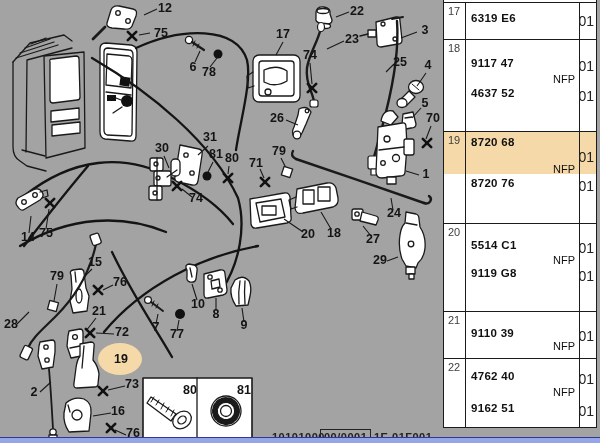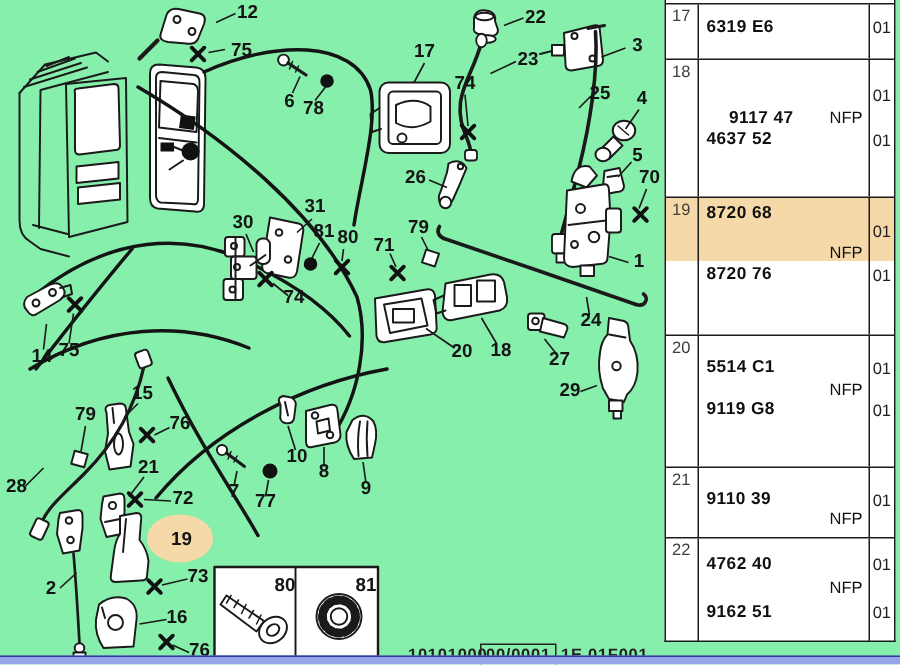--- a/index.html
+++ b/index.html
@@ -1,36 +1,36 @@
 <!DOCTYPE html>
 <html><head>
 <meta charset="utf-8">
 <style>
   html,body{margin:0;padding:0;background:#fff;}
-  #page{position:relative;width:600px;height:443px;background:#86efac;overflow:hidden;
+  #page{position:relative;width:600px;height:443px;background:#a3a3a3;overflow:hidden;
         font-family:"Liberation Sans",sans-serif;}
   
   #diagram{position:absolute;left:0;top:0;width:600px;height:443px;}
   .co{font-family:"Liberation Sans",sans-serif;font-size:12.5px;font-weight:bold;fill:#141414;}
   .ld{stroke:#1a1a1a;stroke-width:1.1;fill:none;}
   .sw{stroke:#141414;stroke-width:2.3;fill:none;stroke-linecap:round;}
   .art{stroke:#1a1a1a;stroke-width:1.3;fill:none;stroke-linejoin:round;stroke-linecap:round;}
   .wf{fill:#fff;}
   .bk{fill:#111;stroke:none;}
   
   #parts-table{position:absolute;left:443px;top:0;width:154px;height:428px;box-sizing:border-box;
     border-left:1.6px solid #1b1b1b;border-right:1.6px solid #1b1b1b;border-bottom:1.6px solid #1b1b1b;background:#fff;}
   .trow{position:relative;border-top:1.5px solid #1b1b1b;box-sizing:border-box;}
   .trow:first-child{margin-top:2px;}
   .hband{position:absolute;left:0;right:0;top:0;z-index:0;}
   .tref{position:absolute;left:0;top:0;bottom:0;width:22px;border-right:1.2px solid #1b1b1b;
     box-sizing:border-box;font-size:11px;color:#3e3e3e;padding:2px 0 0 4px;z-index:1;}
   .tqtycol{position:absolute;right:0;top:0;bottom:0;width:17px;border-left:1.2px solid #1b1b1b;box-sizing:border-box;z-index:1;}
   .tpart{position:absolute;left:27px;font-size:11.5px;font-weight:bold;color:#101010;letter-spacing:.3px;z-index:2;white-space:nowrap;}
-  .tqty{position:absolute;right:2px;font-size:11px;color:#222;z-index:2;}
+  .tqty{position:absolute;right:2px;font-size:14px;color:#222;z-index:2;}
   .tnfp{position:absolute;right:21px;font-size:11px;font-weight:normal;color:#101010;z-index:2;}
   
   .fcode{position:absolute;top:431px;font-size:11px;font-weight:bold;color:#222;letter-spacing:.5px;z-index:4;white-space:nowrap;}
   #footer-box{left:320px;top:429px;border:1.2px solid #222;padding:0 3px;height:14px;line-height:14px;}
   #bottom-bar{position:absolute;left:0;top:437px;width:600px;height:6px;background:#96a4e8;border-top:1.5px solid #2c3c94;box-sizing:border-box;z-index:5;}
 </style>
 </head>
 <body>
 
 <div id="page">
@@ -341,21 +341,21 @@
   <div id="parts-table">
       <div class="trow" style="height: 37px;">
         <div class="tref">17</div>
         <div class="tqtycol"></div>
         <span class="tpart" style="top: 9px;">6319 E6</span>
         <span class="tqty" style="top: 10px;">01</span>
       </div>
       <div class="trow" style="height: 92px;">
         <div class="tref">18</div>
         <div class="tqtycol"></div>
-        <span class="tpart" style="top: 33px; margin-left: 15px;">9117 47</span>
+        <span class="tpart" style="top: 17px;">9117 47</span>
         <span class="tqty" style="top: 18px;">01</span>
         <span class="tpart" style="top: 47px;">4637 52</span>
         <span class="tqty" style="top: 48px;">01</span>
         <span class="tnfp" style="top: 33px;">NFP</span>
       </div>
       <div class="trow" style="height: 92px;">
         <div class="hband" style="height: 42px; background: rgb(246, 217, 168);"></div>
         <div class="tref">19</div>
         <div class="tqtycol"></div>
         <span class="tpart" style="top: 4px;">8720 68</span>

